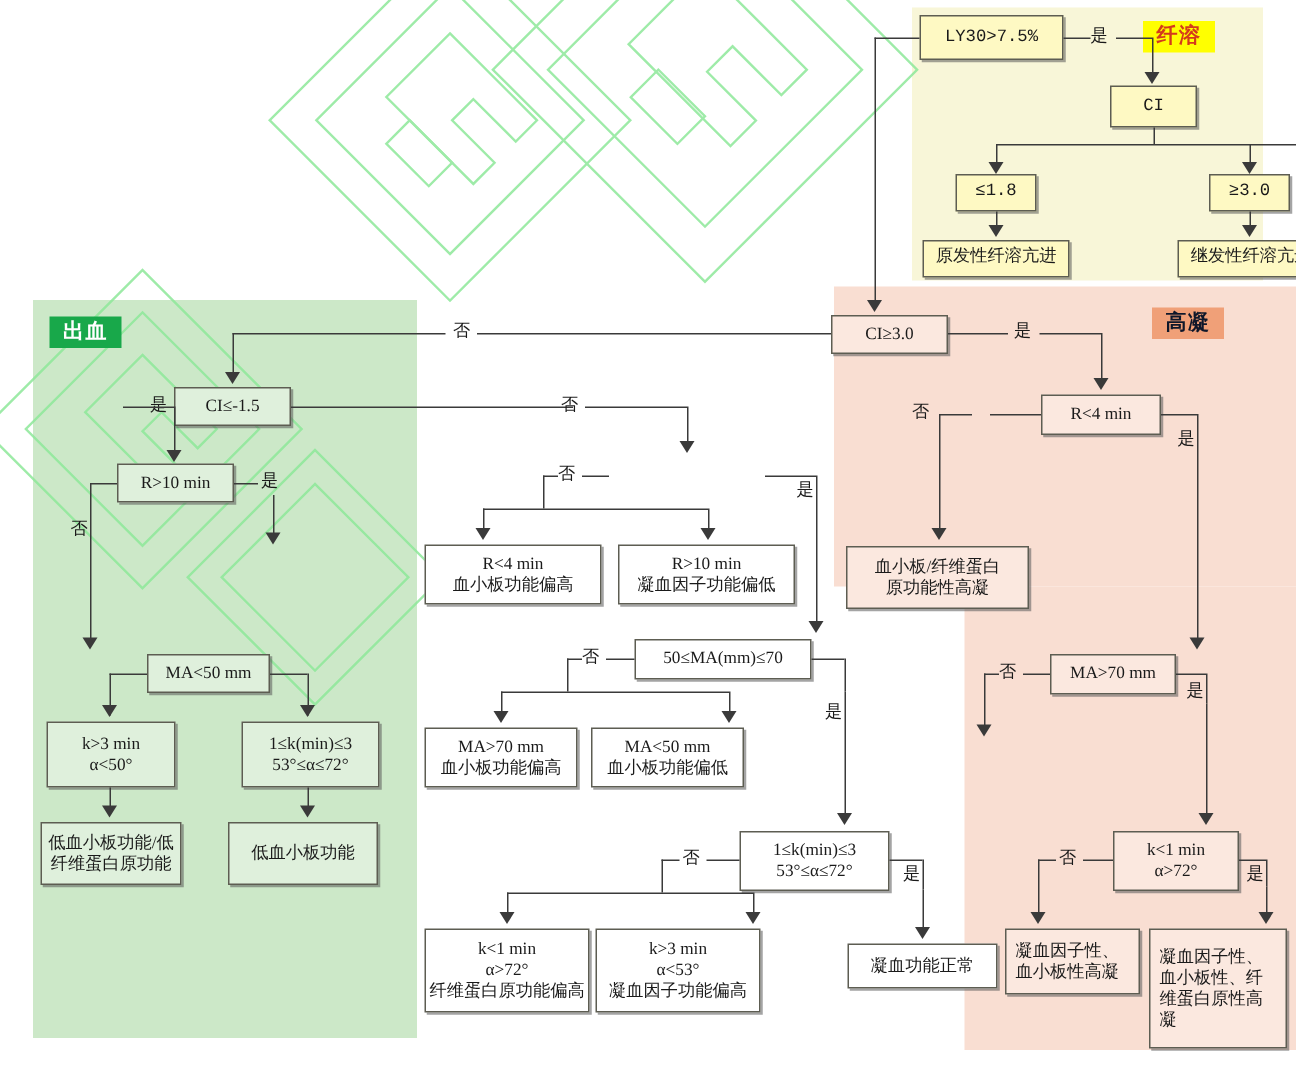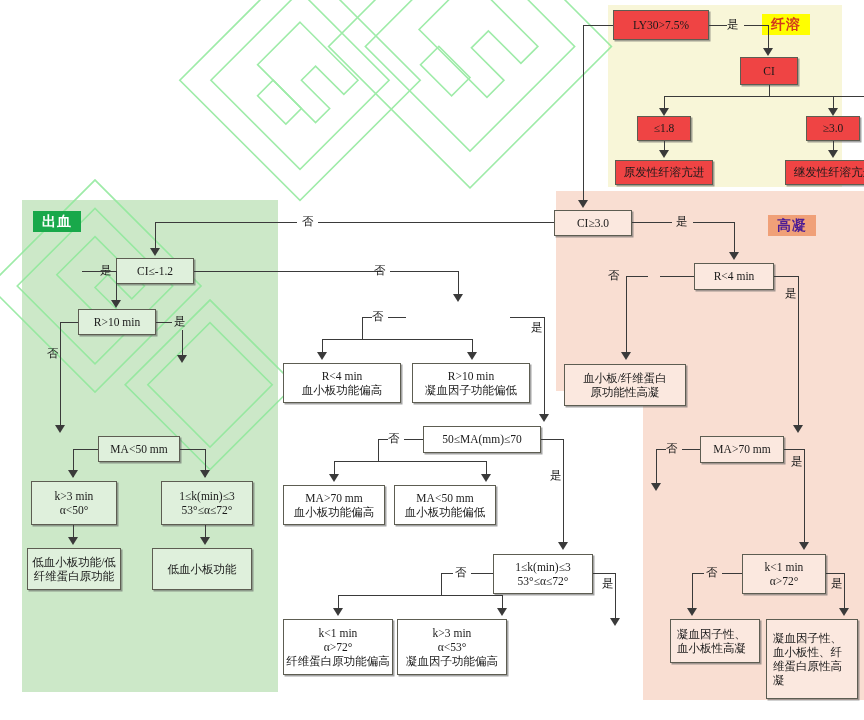--- a/index.html
+++ b/index.html
@@ -16,28 +16,28 @@
   #zone-hyper-bot{left:643px;top:391px;width:221px;height:309px;background:#f9ded2;}
 
   
   #watermark{position:absolute;left:0;top:0;width:864px;height:720px;pointer-events:none;opacity:.85;}
 
   
   .tag{position:absolute;font-weight:700;font-size:14px;letter-spacing:1px;
        padding:3px 9px;line-height:1.1;font-family:"DejaVu Sans", sans-serif;}
   #tag-fibrinolysis{left:762px;top:14px;background:#ffff00;color:#d43a1c;}
   #tag-bleeding{left:33px;top:211px;background:#18a84a;color:#ffffff;}
-  #tag-hyper{left:768px;top:215px;background:#f0a078;color:#4c1d95;}
+  #tag-hyper{left:768px;top:205px;background:#f0a078;color:#0f172a;}
 
   
   .box{position:absolute;box-sizing:border-box;border:1px solid #5d5d52;
        background:#ffffff;display:flex;align-items:center;justify-content:center;
        text-align:center;font-size:11.5px;line-height:1.22;color:#1a1a1a;
        box-shadow:1.5px 1.5px 0 rgba(90,90,90,.55);padding:1px 3px;}
-  .box.tint-y{background:#ef4444;}
+  .box.tint-y{background:#fef9c3;font-family:Liberation Mono, monospace;}
   .box.tint-g{background:#dff0dc;}
   .box.tint-p{background:#fbe8df;}
   .box span{display:block;white-space:nowrap;}
 
   
   .ln{position:absolute;background:#3a3a3a;}
   .lh{height:1px;}
   .lv{width:1px;}
   .arrow{position:absolute;width:0;height:0;border-left:5px solid transparent;
          border-right:5px solid transparent;border-top:8px solid #3a3a3a;}
@@ -138,21 +138,21 @@
   <div class="ln lv" style="left:155px;top:222px;height:30px;"></div>
   <div class="arrow" style="left:150px;top:248px;"></div>
 
   <div class="ln lh" style="left:632px;top:222px;width:40px;"></div>
   <div class="lbl" style="left:676px;top:216px;">是</div>
   <div class="ln lh" style="left:693px;top:222px;width:41px;"></div>
   <div class="ln lv" style="left:734px;top:222px;height:35px;"></div>
   <div class="arrow" style="left:729px;top:252px;"></div>
 
   <div class="box tint-g" style="left:116px;top:258px;width:78px;height:26px;">
-      <span>CI≤-1.2</span>
+      <span>CI≤-1.5</span>
     </div>
 
   <div class="lbl" style="left:100px;top:265px;">是</div>
   <div class="ln lh" style="left:82px;top:271px;width:34px;"></div>
   <div class="ln lv" style="left:116px;top:271px;height:0;"></div>
   <div class="ln lv" style="left:116px;top:271px;height:35px;"></div>
   <div class="arrow" style="left:111px;top:300px;"></div>
 
   <div class="ln lh" style="left:194px;top:271px;width:188px;"></div>
 
@@ -289,20 +289,23 @@
     <span>α&lt;53°</span>
     <span>凝血因子功能偏高</span>
   </div>
 
   <div class="ln lh" style="left:593px;top:573px;width:22px;"></div>
   <div class="ln lv" style="left:615px;top:573px;height:20px;"></div>
   <div class="lbl" style="left:602px;top:578px;">是</div>
   <div class="ln lv" style="left:615px;top:593px;height:30px;"></div>
   <div class="arrow" style="left:610px;top:618px;"></div>
 
+  <div class="box" style="left:565px;top:629px;width:100px;height:30px;">
+    <span>凝血功能正常</span>
+  </div>
 
   <div class="box tint-p" style="left:694px;top:263px;width:80px;height:27px;">
       <span>R&lt;4 min</span>
     </div>
 
   <div class="ln lh" style="left:660px;top:276px;width:34px;"></div>
   <div class="lbl" style="left:608px;top:270px;">否</div>
   <div class="ln lh" style="left:626px;top:276px;width:22px;"></div>
   <div class="ln lv" style="left:626px;top:276px;height:80px;"></div>
   <div class="arrow" style="left:621px;top:352px;"></div>

